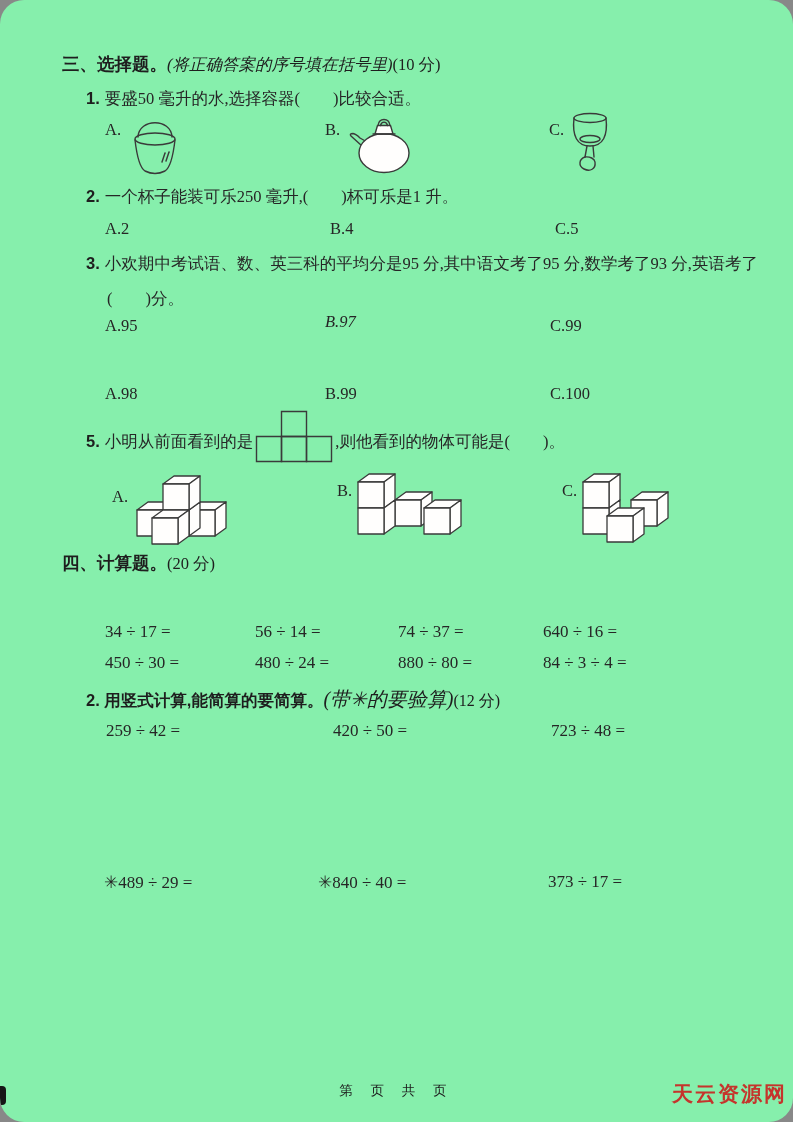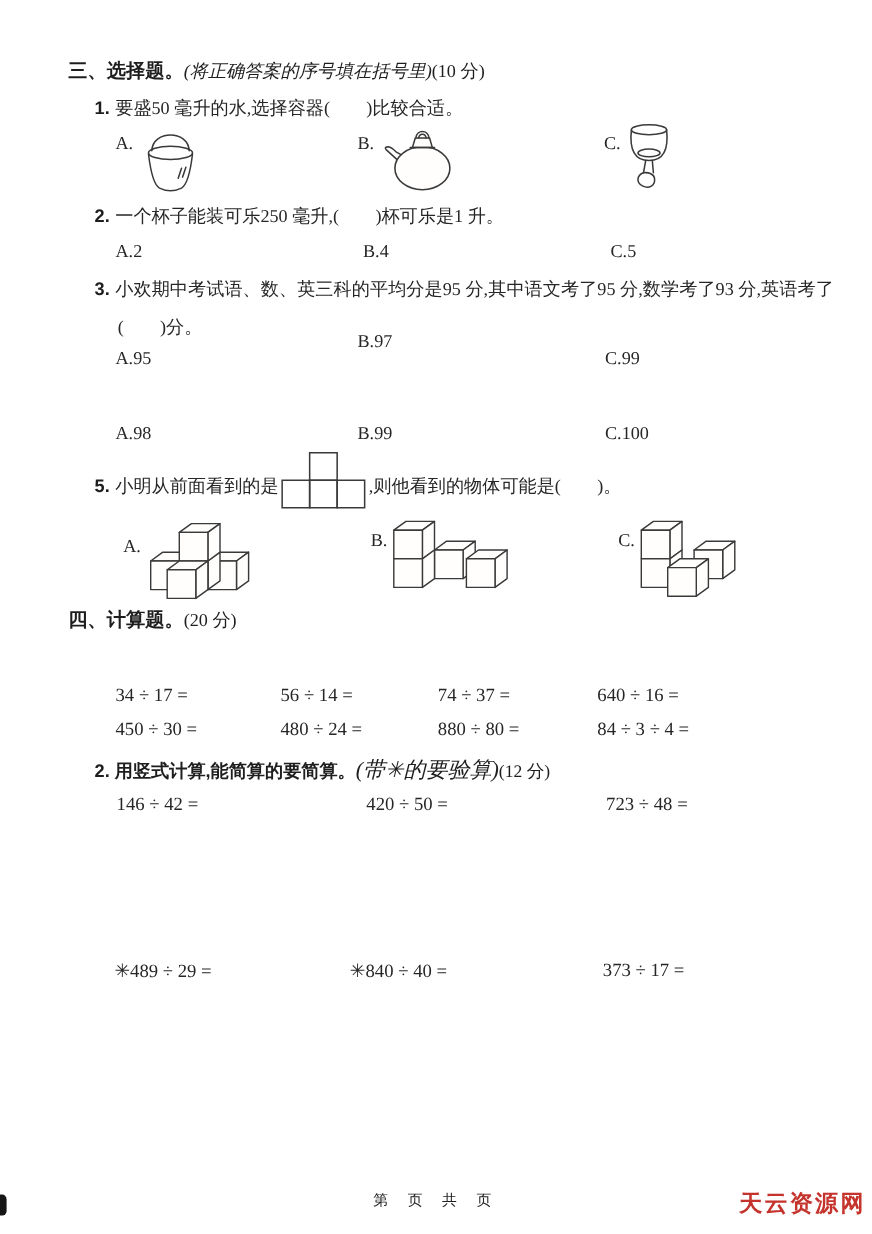--- a/index.html
+++ b/index.html
@@ -1,25 +1,26 @@
 <!DOCTYPE html>
 <html><head>
 <meta charset="utf-8">
 <style>
   * { margin:0; padding:0; box-sizing:border-box; }
   html,body { background:#888; }
   .page {
     position:relative;
     width:793px; height:1122px;
     margin:0 auto;
-    background:#ffffff;
+    background:#86efac;
     color:#2b2b2b;
     font-family:"Liberation Serif","DejaVu Serif",serif;
     font-size:16.5px;
     overflow:hidden;
+    border-radius:24px;
   }
   .abs { position:absolute; }
   .sec-heading {
     font-family:"Liberation Sans","DejaVu Sans",sans-serif;
     font-weight:700; font-size:17.5px; color:#1e1e1e;
     white-space:nowrap;
   }
   .sec-heading .note {
     font-family:"Liberation Serif","DejaVu Serif",serif;
     font-weight:400; font-style:italic; font-size:16.5px;
@@ -114,21 +115,21 @@
     <span class="qnum">2.</span><span>一个杯子能装可乐250 毫升,(　　)杯可乐是1 升。</span>
   </div>
   <span class="opt" style="left:105px; top:219px;">A.2</span>
   <span class="opt" style="left:330px; top:219px;">B.4</span>
   <span class="opt" style="left:555px; top:219px;">C.5</span>
 
   <div class="abs question qwrap" style="left:86px; top:246px;">
     <span class="qnum">3.</span><span>小欢期中考试语、数、英三科的平均分是95 分,其中语文考了95 分,数学考了93 分,英语考了(　　)分。</span>
   </div>
   <span class="opt" style="left:105px; top:316px;">A.95</span>
-  <span class="opt" style="left:325px; top:300px;">B.97</span>
+  <span class="opt" style="left:325px; top:312px;font-style:italic;">B.97</span>
   <span class="opt" style="left:550px; top:316px;">C.99</span>
 
   <span class="opt" style="left:105px; top:384px;">A.98</span>
   <span class="opt" style="left:325px; top:384px;">B.99</span>
   <span class="opt" style="left:550px; top:384px;">C.100</span>
 
   <div class="abs question q5-row" style="left:86px; top:410px;">
     <span class="txt"><span class="qnum">5.</span><span>小明从前面看到的是</span></span>
     <svg class="fig" width="78" height="54" viewBox="0 0 78 54" fill="none" stroke="#3a3a3a" stroke-width="1.4">
       <rect x="26.5" y="1.5" width="25" height="25"></rect>
@@ -208,21 +209,21 @@
   <span class="calc" style="left:398px; top:622px;">74 ÷ 37 =</span>
   <span class="calc" style="left:543px; top:622px;">640 ÷ 16 =</span>
   <span class="calc" style="left:105px; top:653px;">450 ÷ 30 =</span>
   <span class="calc" style="left:255px; top:653px;">480 ÷ 24 =</span>
   <span class="calc" style="left:398px; top:653px;">880 ÷ 80 =</span>
   <span class="calc" style="left:543px; top:653px;">84 ÷ 3 ÷ 4 =</span>
 
   <div class="abs part-title" style="left:86px; top:686px;">
     <span>2. 用竖式计算,能简算的要简算。</span><span class="note">(带✳的要验算)</span><span class="points">(12 分)</span>
   </div>
-  <span class="calc" style="left:106px; top:721px;">146 ÷ 42 =</span>
+  <span class="calc" style="left:106px; top:721px;">259 ÷ 42 =</span>
   <span class="calc" style="left:333px; top:721px;">420 ÷ 50 =</span>
   <span class="calc" style="left:551px; top:721px;">723 ÷ 48 =</span>
   <span class="calc" style="left:104px; top:872px;">✳489 ÷ 29 =</span>
   <span class="calc" style="left:318px; top:872px;">✳840 ÷ 40 =</span>
   <span class="calc" style="left:548px; top:872px;">373 ÷ 17 =</span>
 
   <div class="abs footer-center">第 页 共 页</div>
   <div class="abs watermark">天云资源网</div>
   <div class="abs scan-mark"></div>
 

